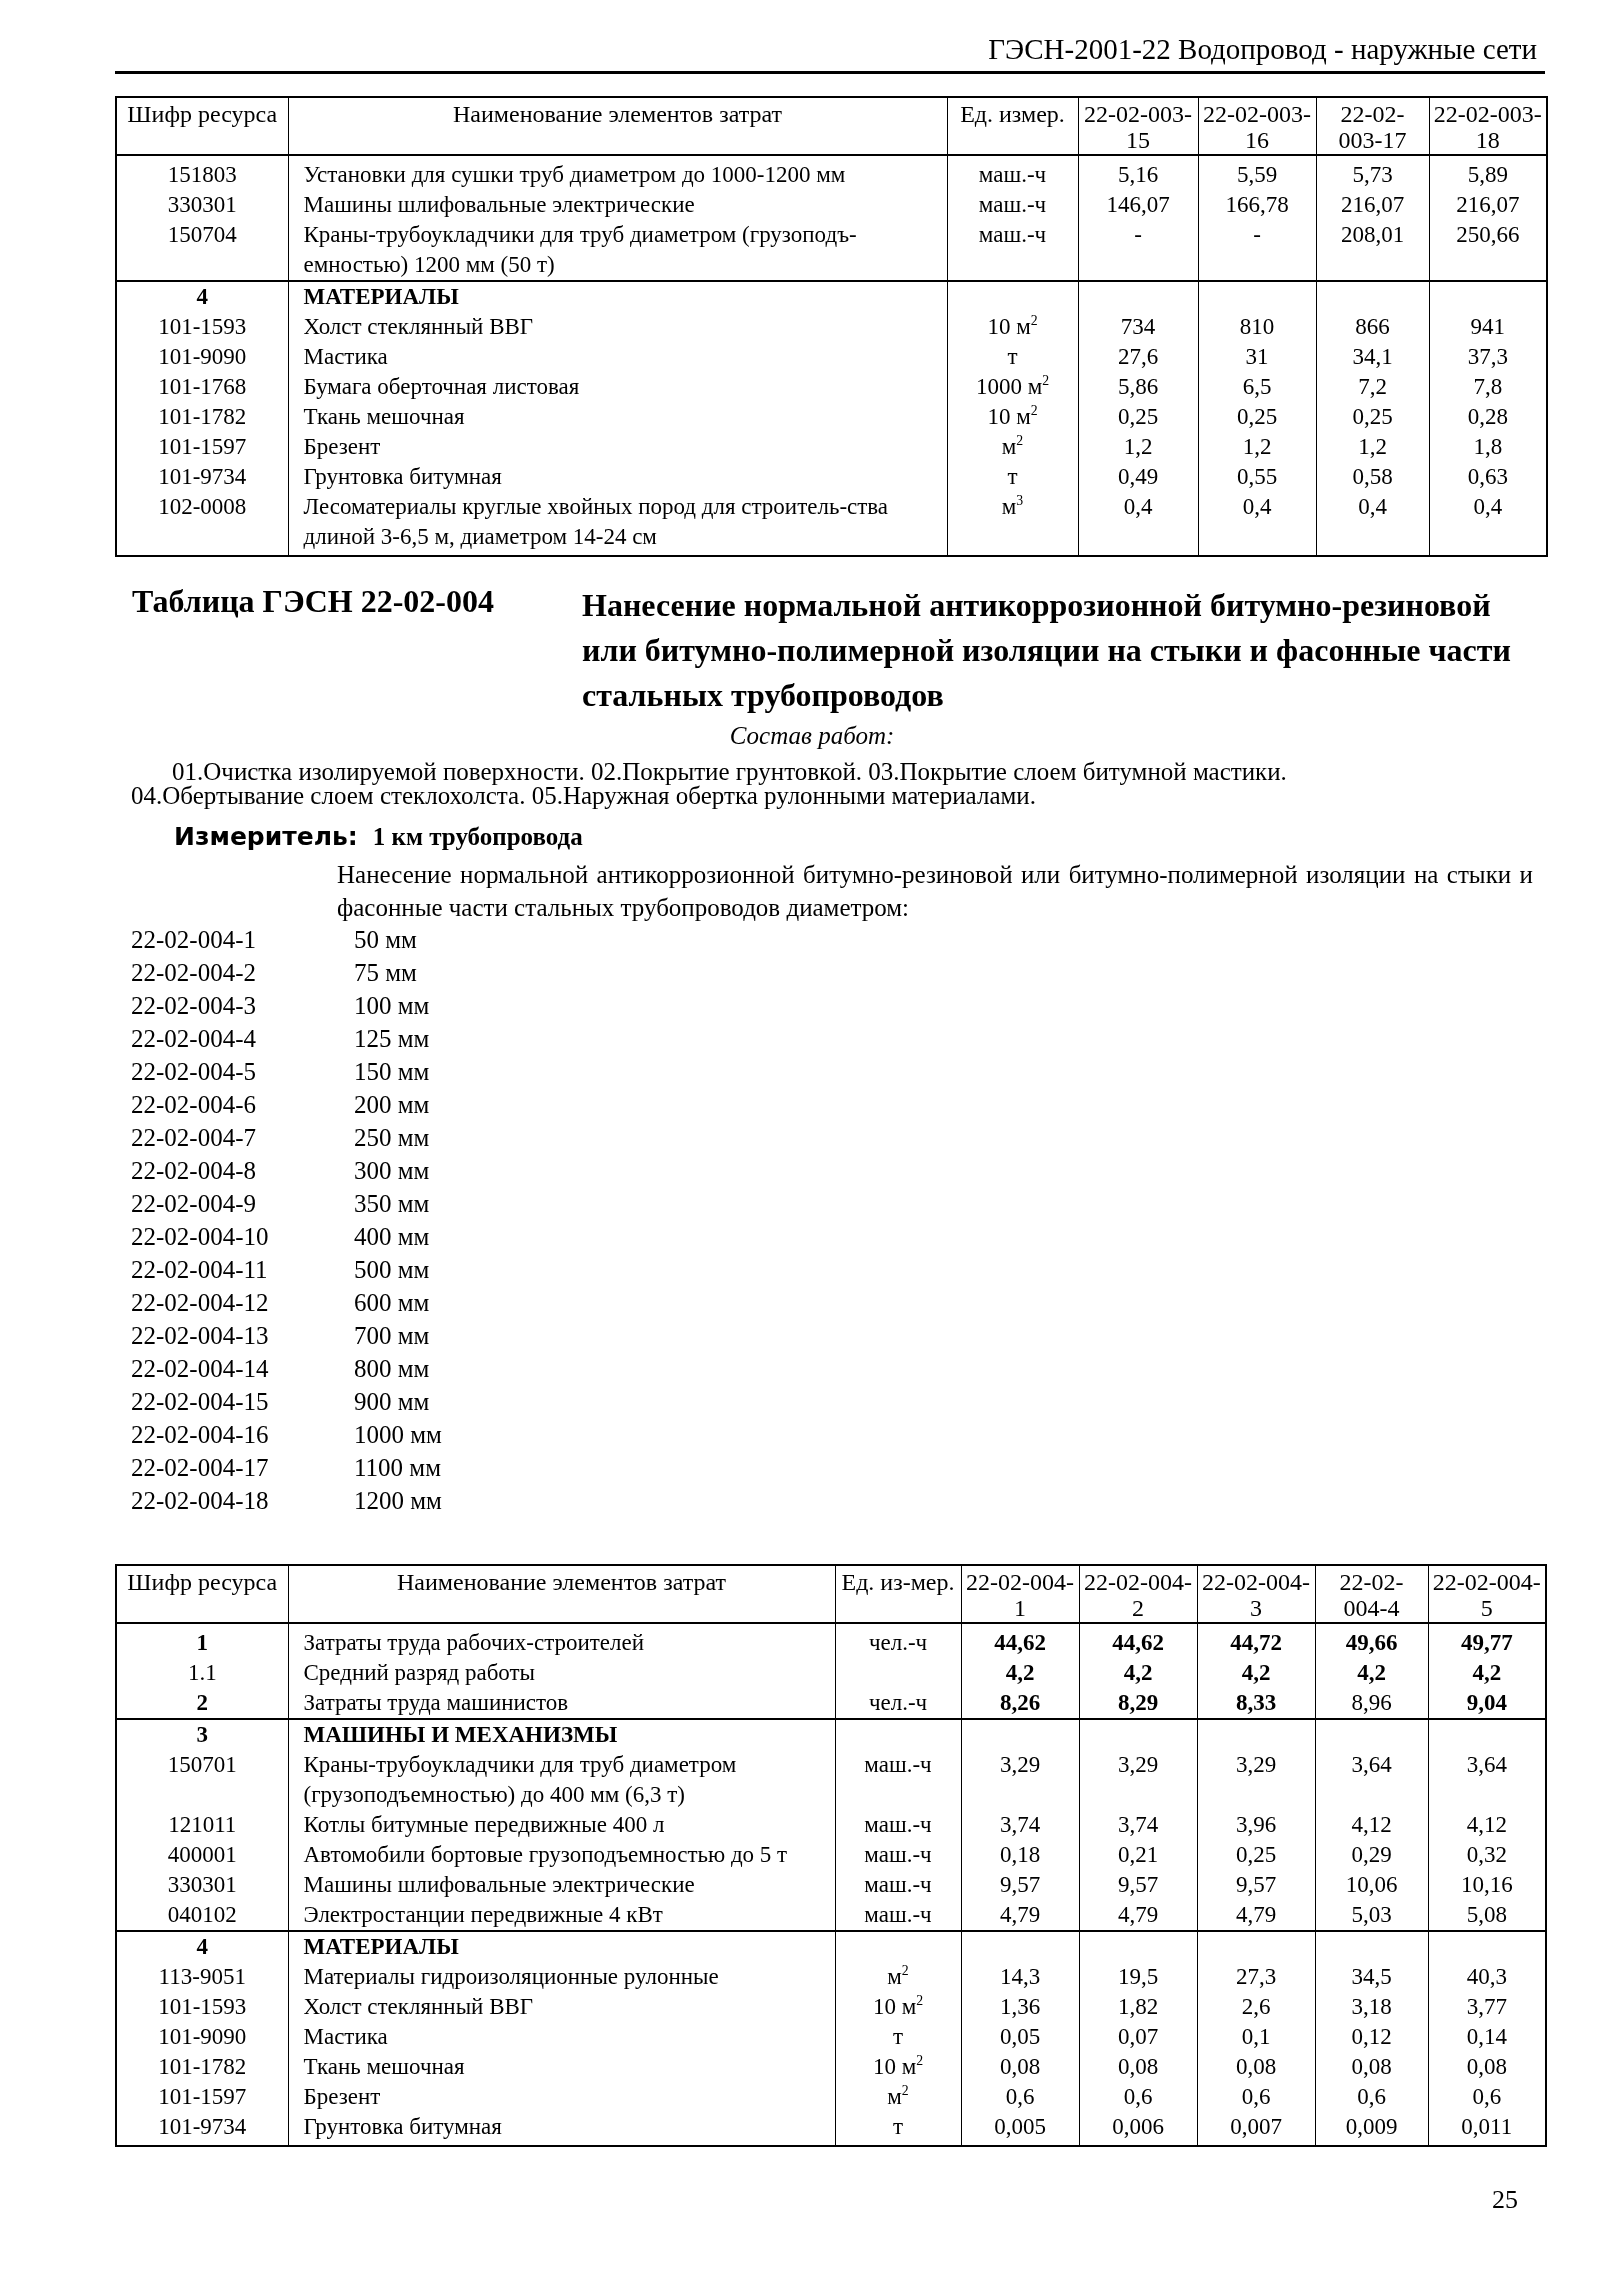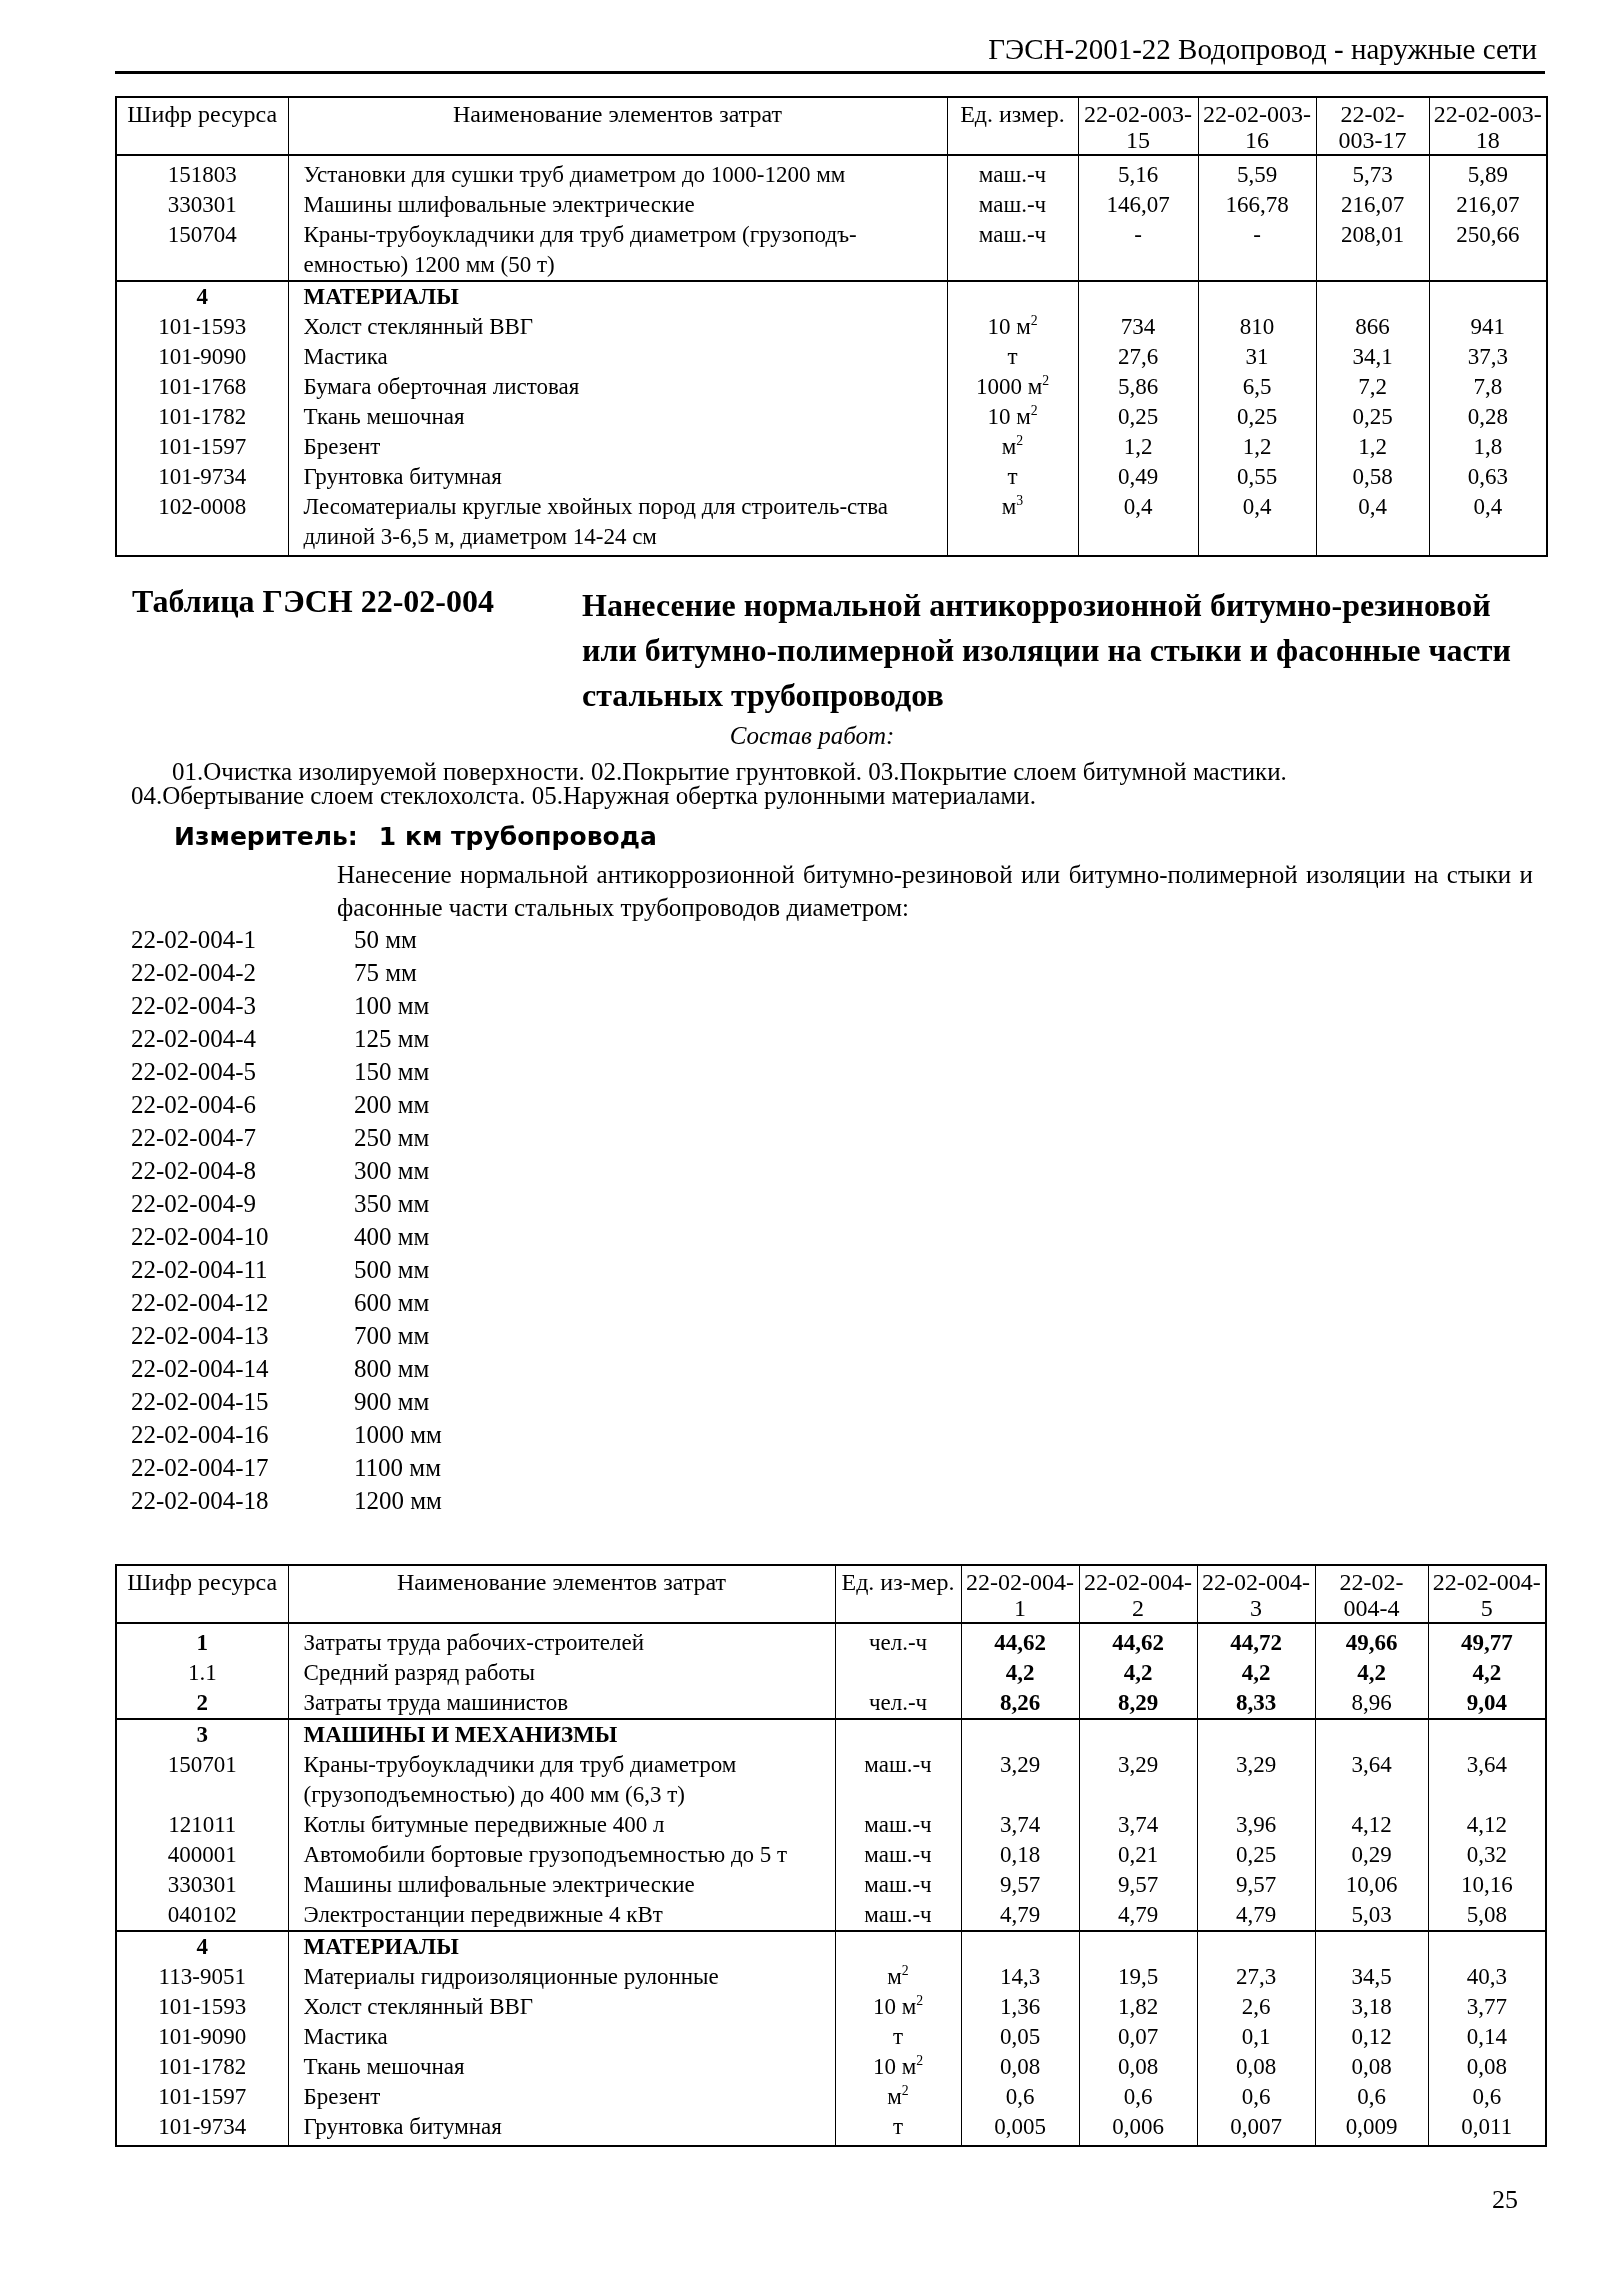--- a/index.html
+++ b/index.html
@@ -26,21 +26,21 @@
   table.gesn tr.last td { padding-bottom:2.7px; }
   sup { font-size:60%; line-height:0; vertical-align:super; }
 
   .tbl-title-left { left:132px; top:583px; font-size:32px; font-weight:bold; white-space:nowrap; }
   .tbl-title-right { left:582px; top:583px; width:949px; font-size:32px; font-weight:bold; line-height:45px; }
   .works-head { left:0; width:1624px; top:722px; text-align:center; font-size:25px; font-style:italic; }
   .works-text { left:131px; top:755px; width:1402px; font-size:25px; line-height:33px;
                 text-indent:41px; text-align:justify; text-align-last:left; }
   .works-text2 { left:131px; top:782px; width:1402px; font-size:25px; }
   .meter { left:174px; top:822px; font-size:25px; font-weight:bold; font-family:"DejaVu Sans", sans-serif; white-space:nowrap; }
-  .meter .val { margin-left:21px; }
+  .meter .val { margin-left:15px;font-family:Liberation Serif, serif; }
   .desc { left:337px; top:858px; width:1196px; font-size:25px; line-height:33px; text-align:justify; text-align-last:left; }
 
   .codes { left:131px; top:923px; font-size:25px; line-height:33px; }
   .codes .row { display:flex; }
   .codes .c-code { width:223px; }
   .page-num { left:1492px; top:2185px; font-size:26px; }
 </style>
 </head>
 <body>
 

